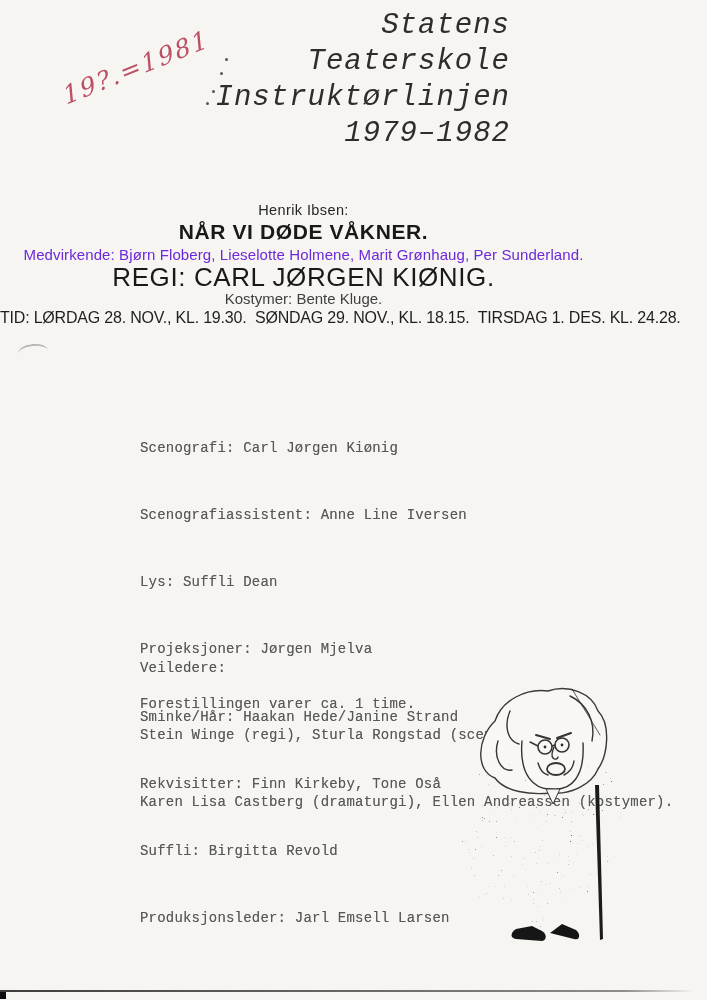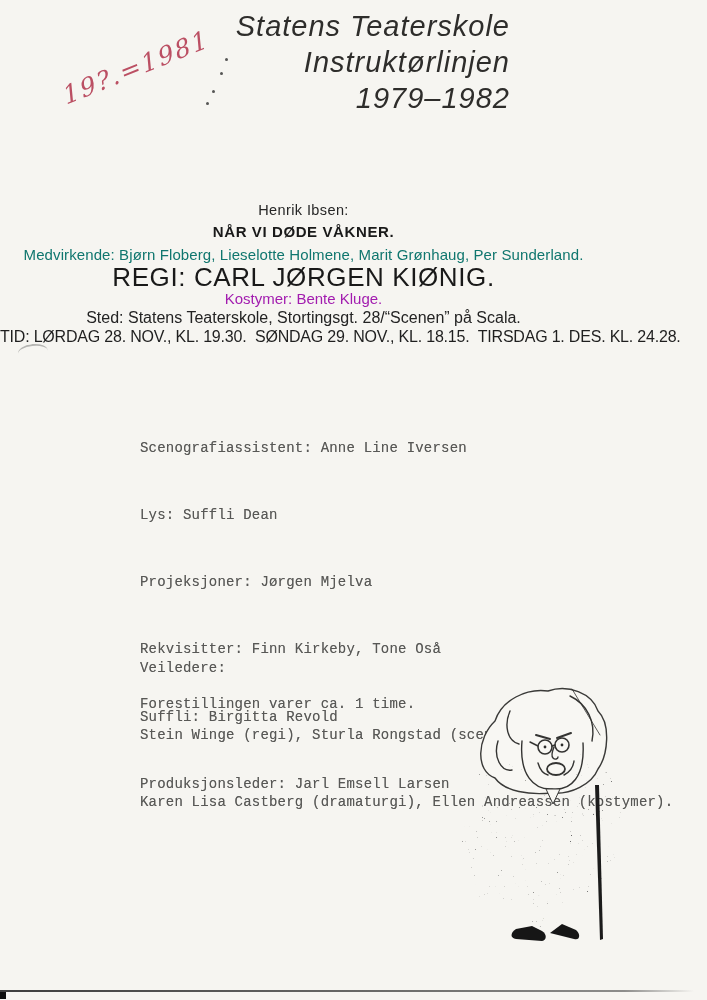--- a/index.html
+++ b/index.html
@@ -8,21 +8,21 @@
     width:707px;height:1000px;position:relative;overflow:hidden;
     background:#f6f5f1;
     font-family:"Liberation Sans",sans-serif;
     color:#1d1d1d;
   }
   .abs{position:absolute;}
 
   
   .header{
     top:8px;left:170px;width:340px;text-align:right;
-    font-family:Liberation Sans, sans-serif;
+    font-family:Liberation Mono, monospace;
     font-style:italic;font-size:29px;line-height:36px;
     color:#2e2d2b;letter-spacing:1px;
   }
 
   
   .speck{width:3px;height:3px;background:#3a3a3a;border-radius:50%;opacity:.85;}
 
   
   .note{
     top:82px;left:64px;
@@ -30,24 +30,24 @@
     font-size:25px;letter-spacing:2px;
     color:#bb4f63;
     transform:rotate(-22deg) skewX(-6deg);
     transform-origin:left center;
   }
 
   
   .playbill{top:201px;left:0;width:607px;text-align:center;color:#191919;}
   .playbill div{white-space:pre;}
   .pb-author{font-size:14.5px;line-height:18px;font-weight:500;letter-spacing:.4px;color:#262626;}
-  .pb-title{font-size:15px;line-height:26px;font-weight:700;letter-spacing:.6px;}
-  .pb-cast{font-size:15px;line-height:20px;letter-spacing:.1px;color:#0f766e;}
+  .pb-title{font-size:21px;line-height:26px;font-weight:700;letter-spacing:.6px;}
+  .pb-cast{font-size:15px;line-height:20px;letter-spacing:.1px;color:#6d28d9;}
   .pb-director{font-size:26px;line-height:25px;font-weight:400;letter-spacing:.6px;}
-  .pb-costumes{font-size:15px;line-height:18px;color:#a21caf;}
+  .pb-costumes{font-size:15px;line-height:18px;color:#404040;}
   .pb-venue{font-size:16px;line-height:19px;color:#232323;}
   .pb-times{font-size:16px;line-height:20px;letter-spacing:-.2px;color:#1f1f1f;}
 
   
   .tw{
     font-family:"Liberation Mono","DejaVu Sans Mono",monospace;
     font-size:14px;line-height:22.4px;color:#585856;
     white-space:pre;letter-spacing:.2px;
     text-shadow:0 0 .6px rgba(90,90,88,.55);
   }
@@ -84,30 +84,31 @@
 <div class="abs speck" style="top:102px;left:206px;"></div>
 
 <div class="abs note">19?.=1981</div>
 
 <div class="abs playbill">
   <div class="pb-author">Henrik Ibsen:</div>
   <div class="pb-title">NÅR VI DØDE VÅKNER.</div>
   <div class="pb-cast">Medvirkende: Bjørn Floberg, Lieselotte Holmene, Marit Grønhaug, Per Sunderland.</div>
   <div class="pb-director">REGI: CARL JØRGEN KIØNIG.</div>
   <div class="pb-costumes">Kostymer: Bente Kluge.</div>
-  <div class="pb-venue">Sted: Statens Teaterskole, Stortingsgt. 28/“Scenen” på Scala.</div>
   <div class="pb-times">TID: LØRDAG 28. NOV., KL. 19.30.  SØNDAG 29. NOV., KL. 18.15.  TIRSDAG 1. DES. KL. 24.28.</div>
 </div>
 
 <div class="abs curve-mark"></div>
 
 <div class="abs tw credits">
+  <div>Scenografi: Carl Jørgen Kiønig</div>
   <div>Scenografiassistent: Anne Line Iversen</div>
   <div>Lys: Suffli Dean</div>
   <div>Projeksjoner: Jørgen Mjelva</div>
+  <div>Sminke/Hår: Haakan Hede/Janine Strand</div>
   <div>Rekvisitter: Finn Kirkeby, Tone Oså</div>
   <div>Suffli: Birgitta Revold</div>
   <div>Produksjonsleder: Jarl Emsell Larsen</div>
 </div>
 
 <div class="abs tw advisors">
   <div>Veiledere:</div>
   <div>Stein Winge (regi), Sturla Rongstad (scenografi),</div>
   <div>Karen Lisa Castberg (dramaturgi), Ellen Andreassen (kostymer).</div>
 </div>

